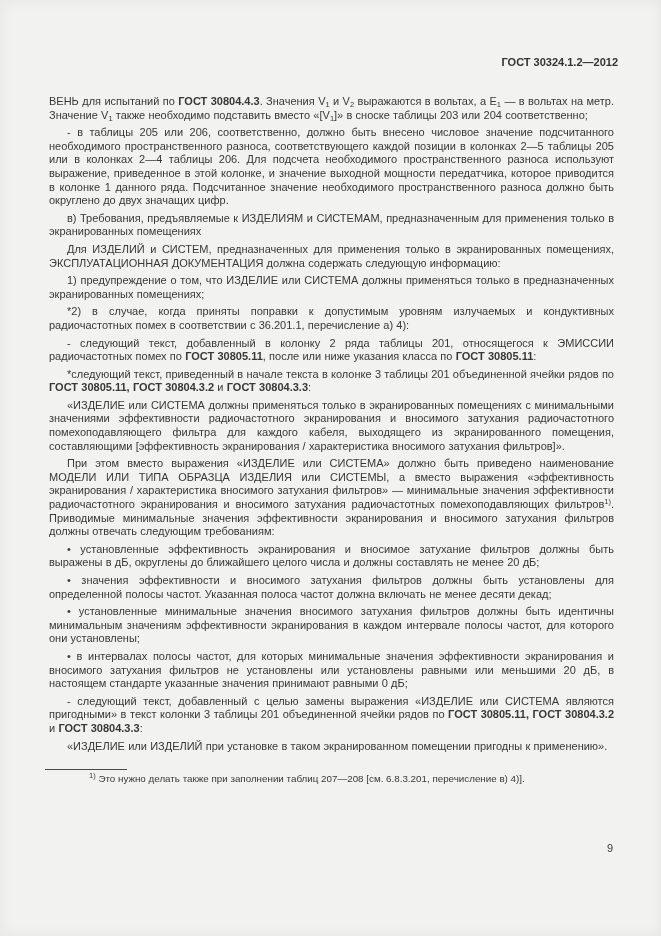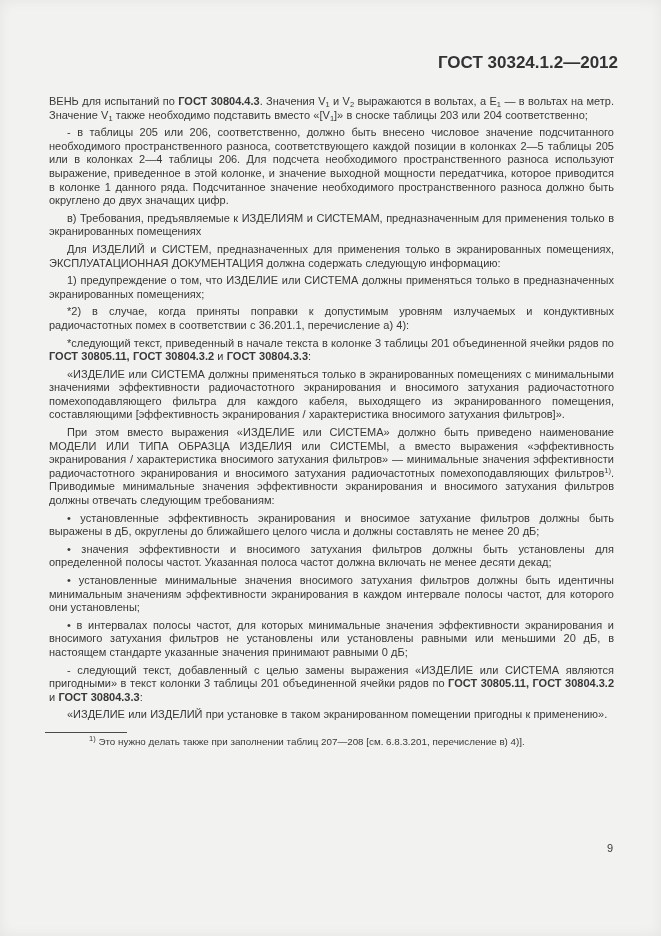--- a/index.html
+++ b/index.html
@@ -19,21 +19,21 @@
   }
   .content {
     position: absolute;
     left: 45px;
     top: 56px;
     width: 573px;
   }
   .doc-header {
     text-align: right;
     font-weight: bold;
-    font-size: 17px;
+    font-size: 11px;
     line-height: 13px;
     margin: 0 0 26px 0;
     color: #333;
   }
   .body-text p.para {
     margin: 4px;
     text-align: justify;
     text-indent: 18px;
     font-size: 11px;
     line-height: 13.6px;
@@ -48,21 +48,21 @@
     vertical-align: -2px;
     font-size: 7.5px;
     line-height: 0;
   }
   .sup {
     vertical-align: 4px;
     font-size: 7.5px;
     line-height: 0;
   }
   .footnote-area {
-    margin-top: 10px;
+    margin-top: 16px;
   }
   .footnote-rule {
     width: 82px;
     border: none;
     border-top: 1.2px solid #4a4a4a;
     margin: 0 0 3px 0;
   }
   .footnote-line {
     margin: 0;
     font-size: 9.8px;
@@ -85,20 +85,21 @@
   <div class="content">
     <p class="doc-header">ГОСТ 30324.1.2—2012</p>
 
     <div class="body-text">
         <p class="para no-indent"><span>ВЕНЬ для испытаний по </span><span class="bold">ГОСТ 30804.4.3</span><span>. Значения V</span><span class="sub">1</span><span> и V</span><span class="sub">2</span><span> выражаются в вольтах, а E</span><span class="sub">1</span><span> — в вольтах на метр. Значение V</span><span class="sub">1</span><span> также необходимо подставить вместо «[V</span><span class="sub">1</span><span>]» в сноске таблицы 203 или 204 соответственно;</span></p>
         <p class="para"><span>- в таблицы 205 или 206, соответственно, должно быть внесено числовое значение подсчитанного необходимого пространственного разноса, соответствующего каждой позиции в колонках 2—5 таблицы 205 или в колонках 2—4 таблицы 206. Для подсчета необходимого пространственного разноса используют выражение, приведенное в этой колонке, и значение выходной мощности передатчика, которое приводится в колонке 1 данного ряда. Подсчитанное значение необходимого пространственного разноса должно быть округлено до двух значащих цифр.</span></p>
         <p class="para"><span>в) Требования, предъявляемые к ИЗДЕЛИЯМ и СИСТЕМАМ, предназначенным для применения только в экранированных помещениях</span></p>
         <p class="para"><span>Для ИЗДЕЛИЙ и СИСТЕМ, предназначенных для применения только в экранированных помещениях, ЭКСПЛУАТАЦИОННАЯ ДОКУМЕНТАЦИЯ должна содержать следующую информацию:</span></p>
         <p class="para"><span>1) предупреждение о том, что ИЗДЕЛИЕ или СИСТЕМА должны применяться только в предназначенных экранированных помещениях;</span></p>
         <p class="para"><span>*2) в случае, когда приняты поправки к допустимым уровням излучаемых и кондуктивных радиочастотных помех в соответствии с 36.201.1, перечисление а) 4):</span></p>
+        <p class="para"><span>- следующий текст, добавленный в колонку 2 ряда таблицы 201, относящегося к ЭМИССИИ радиочастотных помех по </span><span class="bold">ГОСТ 30805.11</span><span>, после или ниже указания класса по </span><span class="bold">ГОСТ 30805.11</span><span>:</span></p>
         <p class="para"><span>*следующий текст, приведенный в начале текста в колонке 3 таблицы 201 объединенной ячейки рядов по </span><span class="bold">ГОСТ 30805.11, ГОСТ 30804.3.2</span><span> и </span><span class="bold">ГОСТ 30804.3.3</span><span>:</span></p>
         <p class="para"><span>«ИЗДЕЛИЕ или СИСТЕМА должны применяться только в экранированных помещениях с минимальными значениями эффективности радиочастотного экранирования и вносимого затухания радиочастотного помехоподавляющего фильтра для каждого кабеля, выходящего из экранированного помещения, составляющими [эффективность экранирования / характеристика вносимого затухания фильтров]».</span></p>
         <p class="para"><span>При этом вместо выражения «ИЗДЕЛИЕ или СИСТЕМА» должно быть приведено наименование МОДЕЛИ ИЛИ ТИПА ОБРАЗЦА ИЗДЕЛИЯ или СИСТЕМЫ, а вместо выражения «эффективность экранирования / характеристика вносимого затухания фильтров» — минимальные значения эффективности радиочастотного экранирования и вносимого затухания радиочастотных помехоподавляющих фильтров</span><span class="sup">1)</span><span>. Приводимые минимальные значения эффективности экранирования и вносимого затухания фильтров должны отвечать следующим требованиям:</span></p>
         <p class="para"><span>• установленные эффективность экранирования и вносимое затухание фильтров должны быть выражены в дБ, округлены до ближайшего целого числа и должны составлять не менее 20 дБ;</span></p>
         <p class="para"><span>• значения эффективности и вносимого затухания фильтров должны быть установлены для определенной полосы частот. Указанная полоса частот должна включать не менее десяти декад;</span></p>
         <p class="para"><span>• установленные минимальные значения вносимого затухания фильтров должны быть идентичны минимальным значениям эффективности экранирования в каждом интервале полосы частот, для которого они установлены;</span></p>
         <p class="para"><span>• в интервалах полосы частот, для которых минимальные значения эффективности экранирования и вносимого затухания фильтров не установлены или установлены равными или меньшими 20 дБ, в настоящем стандарте указанные значения принимают равными 0 дБ;</span></p>
         <p class="para"><span>- следующий текст, добавленный с целью замены выражения «ИЗДЕЛИЕ или СИСТЕМА являются пригодными» в текст колонки 3 таблицы 201 объединенной ячейки рядов по </span><span class="bold">ГОСТ 30805.11,</span><span> </span><span class="bold">ГОСТ 30804.3.2</span><span> и </span><span class="bold">ГОСТ 30804.3.3</span><span>:</span></p>
         <p class="para"><span>«ИЗДЕЛИЕ или ИЗДЕЛИЙ при установке в таком экранированном помещении пригодны к применению».</span></p>
       </div>

